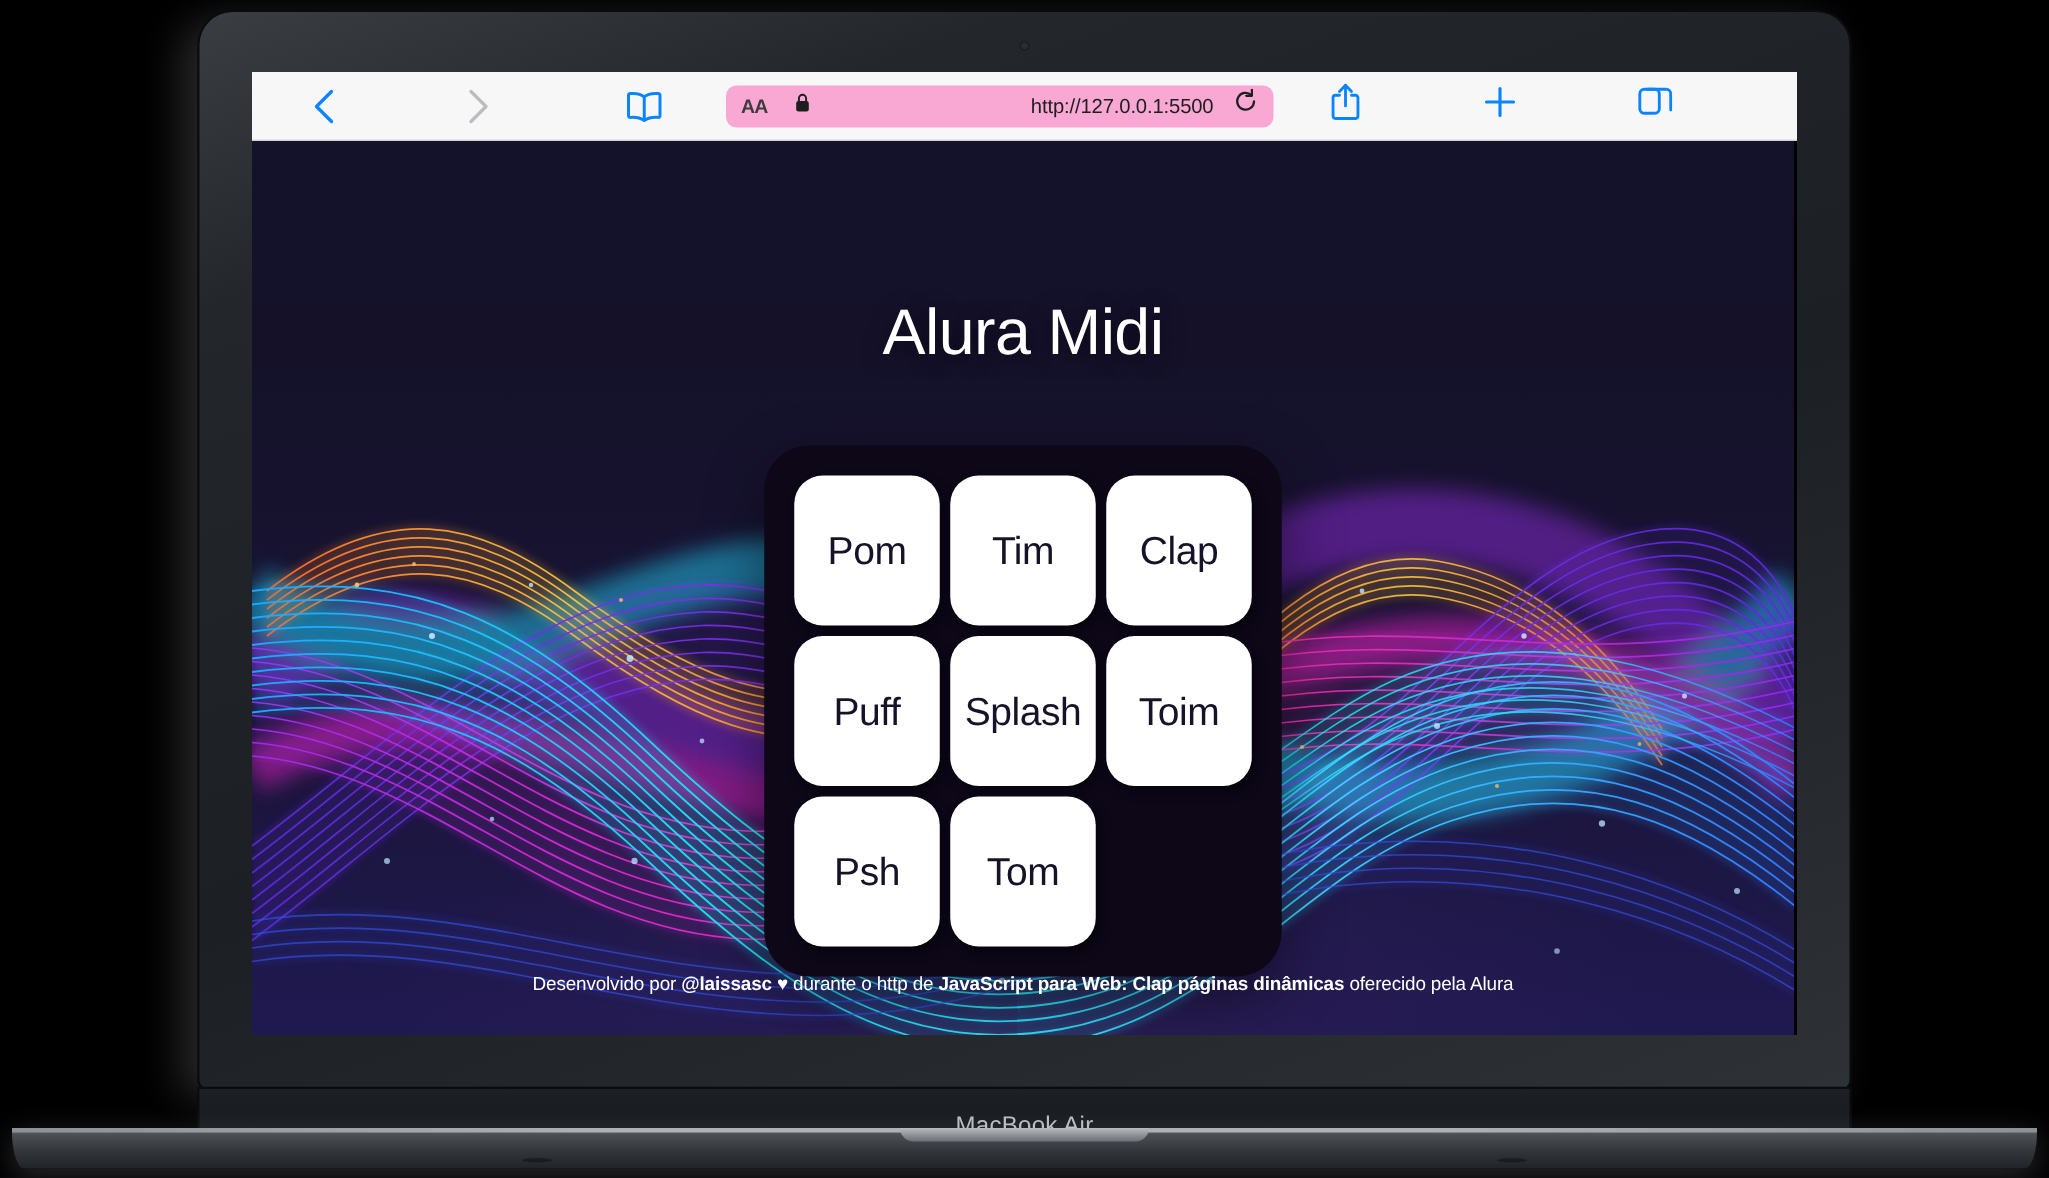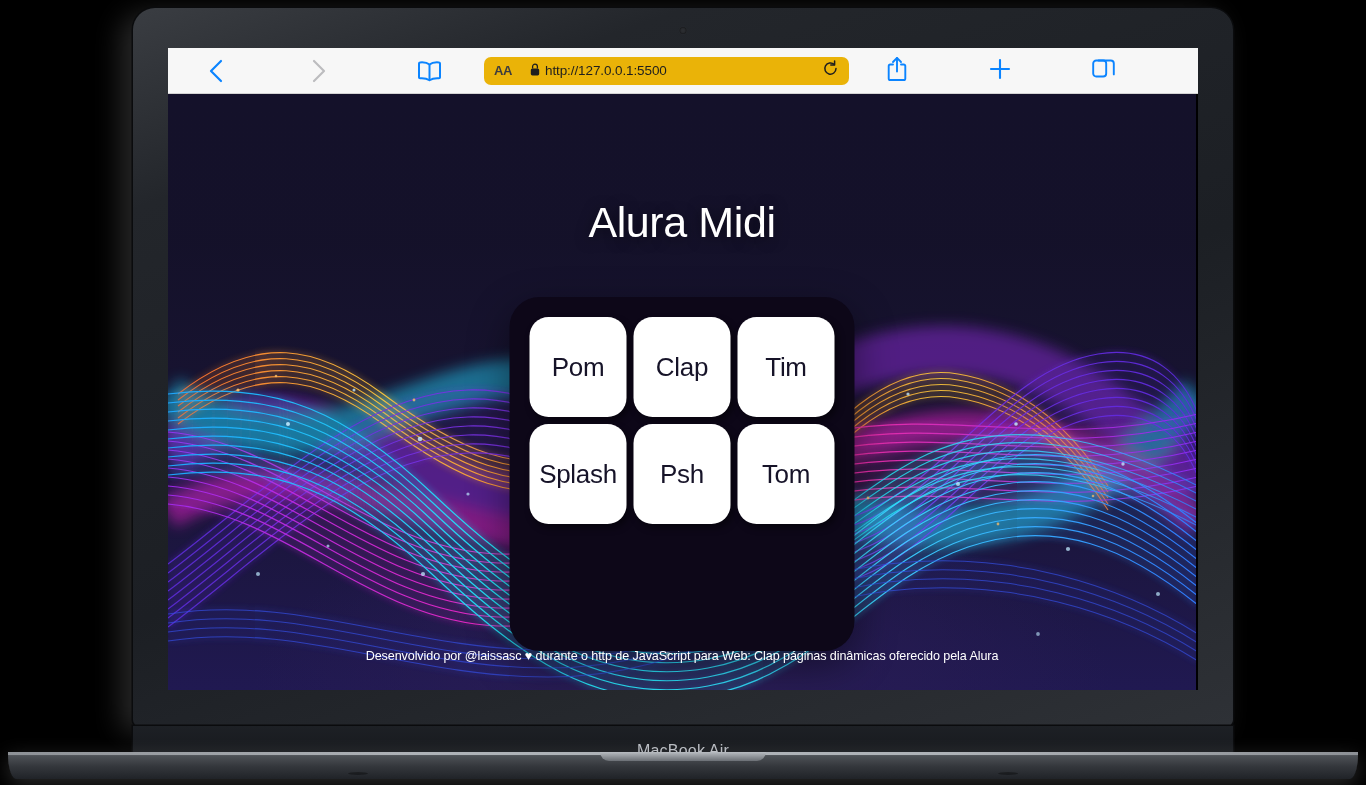--- a/index.html
+++ b/index.html
@@ -116,35 +116,35 @@
   #bookmarks-button { width: 110px; }
   #share-button { width: 96px; }
   #new-tab-button { width: 110px; }
   #tabs-button { width: 96px; }
 
   .chev { display: block; }
   .chev svg { display: block; }
 
   #url-bar {
     width: 365px; height: 28px;
-    background: #eab308;
+    background: #f9a8d4;
     border-radius: 7px;
     display: flex; align-items: center;
     position: relative;
     padding: 0 10px;
   }
   #aa-text {
     font-size: 13px; color: #3c3c3f;
     font-weight: 600;
     letter-spacing: -0.5px;
     width: 36px;
   }
   #url-center {
     flex: 1;
-    display: flex; align-items: center; justify-content: flex-start;
+    display: flex; align-items: center; justify-content: space-between;
     gap: 5px;
   }
   #url-text { font-size: 13.5px; color: #1e1e1e; letter-spacing: -0.1px; }
   #reload-button { width: 30px; display: flex; justify-content: flex-end; }
 
   
   #page-content {
     position: absolute;
     left: 0; top: 46px;
     width: 1028px; height: 596px;
@@ -217,21 +217,21 @@
     text-align: center;
     z-index: 3;
     padding: 0 20px;
   }
   #footer-text {
     font-size: 12.6px;
     color: #ffffff;
     letter-spacing: -0.1px;
     line-height: 1.2;
   }
-  #footer-text .bold { font-weight: 400; }
+  #footer-text .bold { font-weight: 700; }
 </style>
 </head>
 <body>
 
 <div id="laptop-device">
 
   <div id="laptop-lid">
     <div id="camera-dot"></div>
 
     <div id="screen-area">
@@ -480,23 +480,25 @@
             </g>
           </svg>
         </div>
 
         <div id="title-block">
           <h1 id="app-title">Alura Midi</h1>
         </div>
 
         <div id="pad-panel">
           <button class="pad-button">Pom</button>
+          <button class="pad-button">Tim</button>
           <button class="pad-button">Clap</button>
-          <button class="pad-button">Tim</button>
+          <button class="pad-button">Puff</button>
           <button class="pad-button">Splash</button>
+          <button class="pad-button">Toim</button>
           <button class="pad-button">Psh</button>
           <button class="pad-button">Tom</button>
         </div>
 
         <div id="page-footer">
           <div id="footer-text">
             <span>Desenvolvido por </span><span class="bold">@laissasc ♥</span><span> durante o http de </span><span class="bold">JavaScript para Web: Clap páginas dinâmicas</span><span> oferecido pela Alura</span>
           </div>
         </div>
 

